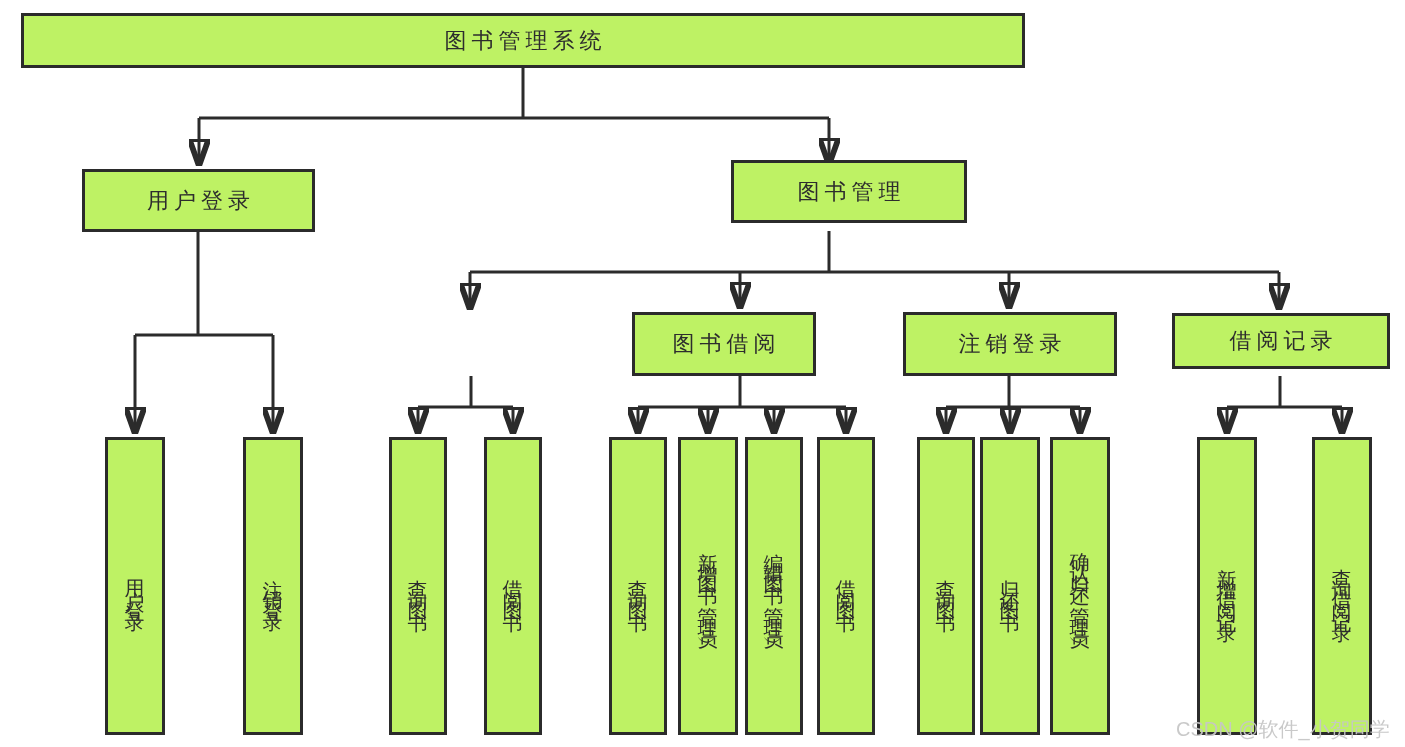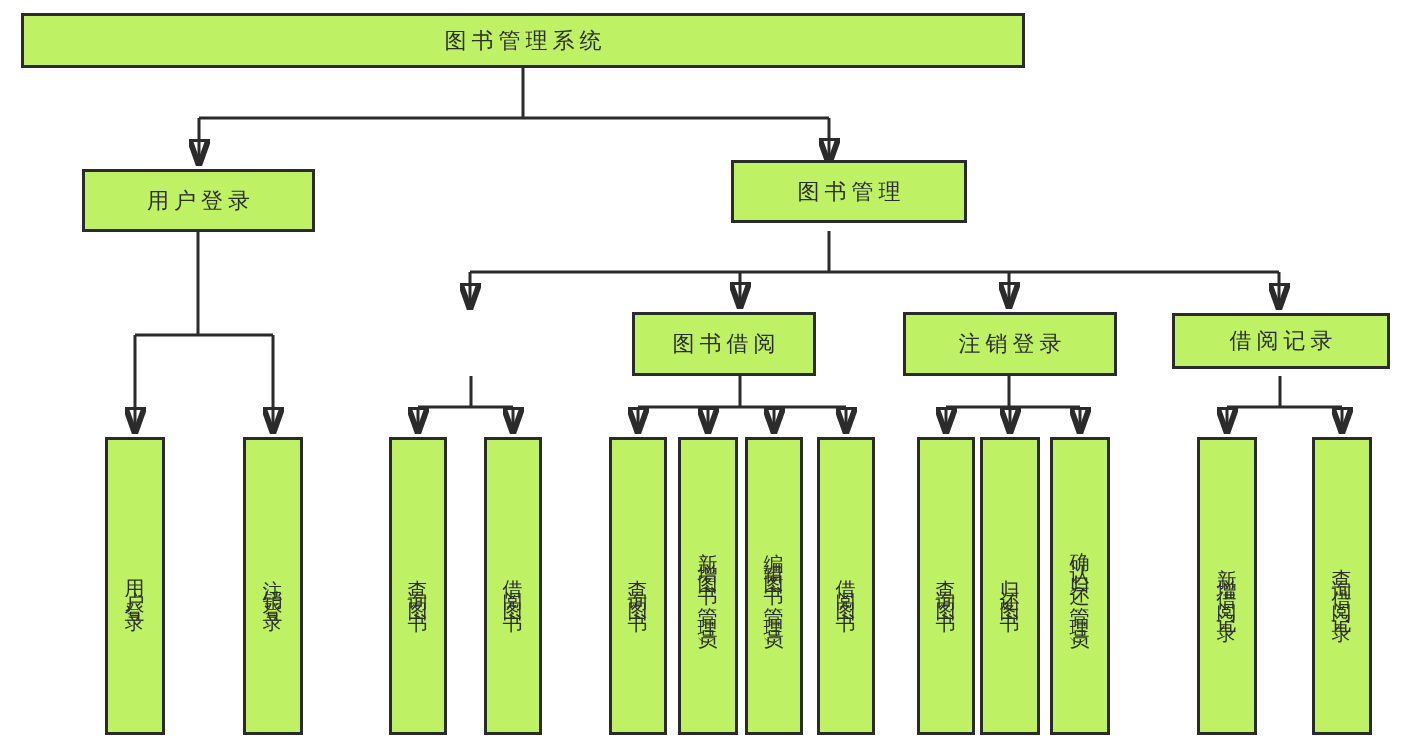--- a/index.html
+++ b/index.html
@@ -143,13 +143,14 @@
     <span class="vlabel">确认归还（管理员）</span>
   </div>
 
   <div class="box leaf" style="left:1197px;width:60px;">
     <span class="vlabel">新增借阅记录</span>
   </div>
   <div class="box leaf" style="left:1312px;width:60px;">
     <span class="vlabel">查询借阅记录</span>
   </div>
 
+  <div class="watermark">CSDN @软件_小贺同学</div>
 </div>
 
 </body></html>

